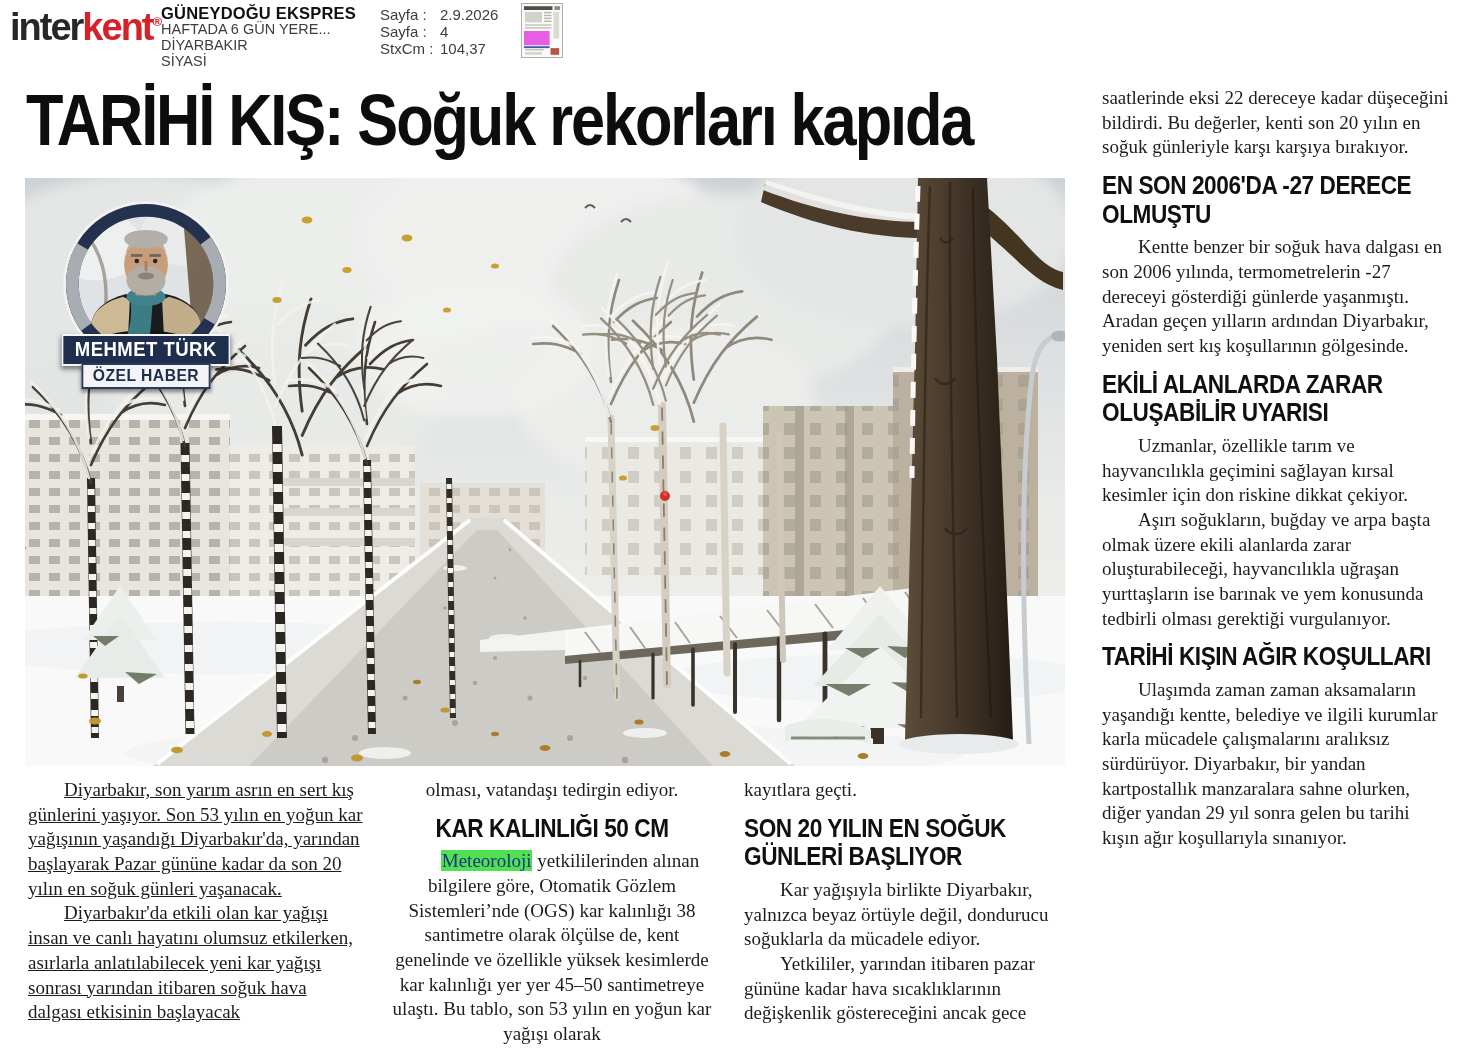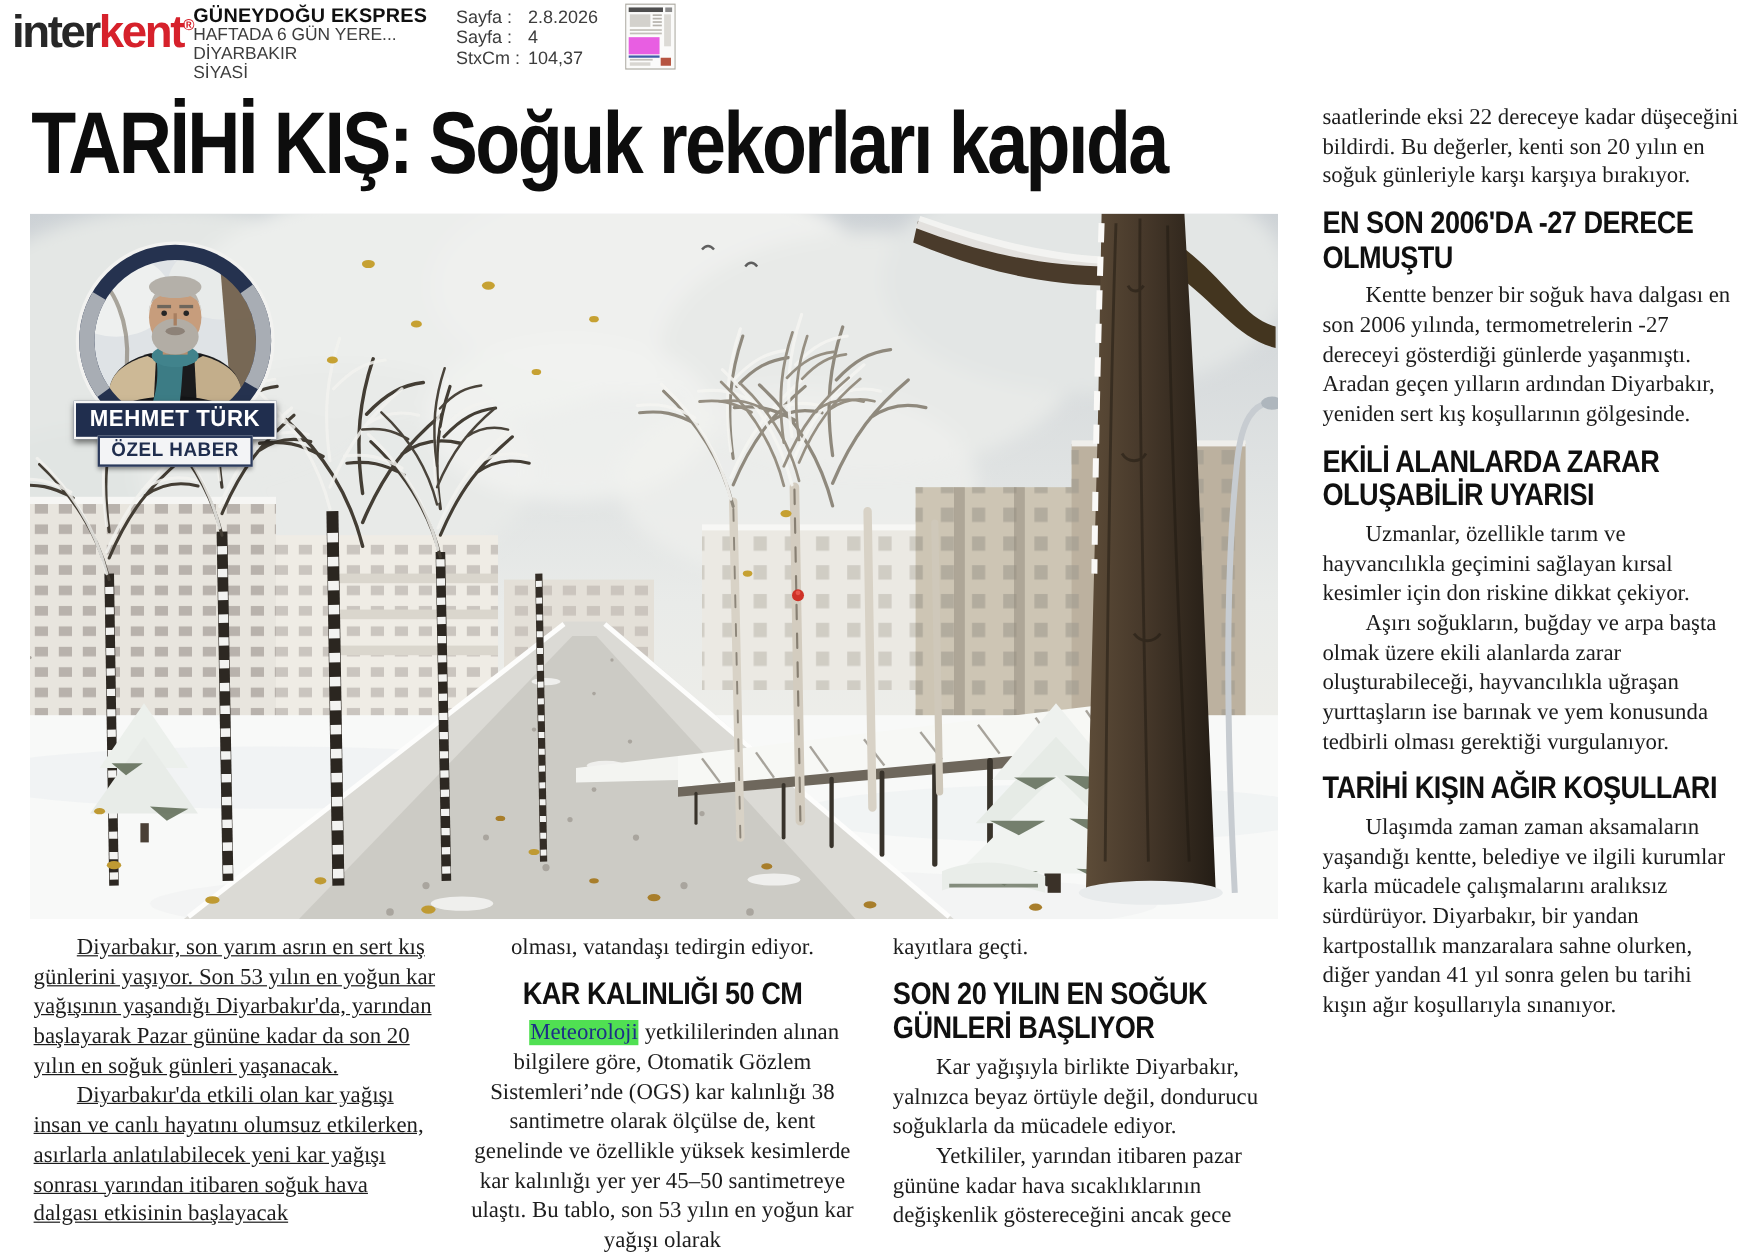--- a/index.html
+++ b/index.html
@@ -65,21 +65,21 @@
   <div class="pubinfo">
     <div class="pubname">GÜNEYDOĞU EKSPRES</div>
     <div>HAFTADA 6 GÜN YERE...</div>
     <div>DİYARBAKIR</div>
     <div>SİYASİ</div>
   </div>
 
   <div class="meta">
     <div class="row">
         <span class="lab">Sayfa :</span>
-        <span>2.8.2026</span>
+        <span>2.9.2026</span>
       </div>
     <div class="row">
         <span class="lab">Sayfa :</span>
         <span>4</span>
       </div>
     <div class="row">
         <span class="lab">StxCm :</span>
         <span>104,37</span>
       </div>
   </div>
@@ -426,16 +426,16 @@
   </div>
 
   <div class="col4">
     <p class="lead">saatlerinde eksi 22 dereceye kadar düşeceğini bildirdi. Bu değerler, kenti son 20 yılın en soğuk günleriyle karşı karşıya bırakıyor.</p>
     <h2 class="sec">EN SON 2006'DA -27 DERECE OLMUŞTU</h2>
     <p>Kentte benzer bir soğuk hava dalgası en son 2006 yılında, termometrelerin -27 dereceyi gösterdiği günlerde yaşanmıştı. Aradan geçen yılların ardından Diyarbakır, yeniden sert kış koşullarının gölgesinde.</p>
     <h2 class="sec">EKİLİ ALANLARDA ZARAR OLUŞABİLİR UYARISI</h2>
     <p>Uzmanlar, özellikle tarım ve hayvancılıkla geçimini sağlayan kırsal kesimler için don riskine dikkat çekiyor.</p>
     <p>Aşırı soğukların, buğday ve arpa başta olmak üzere ekili alanlarda zarar oluşturabileceği, hayvancılıkla uğraşan yurttaşların ise barınak ve yem konusunda tedbirli olması gerektiği vurgulanıyor.</p>
     <h2 class="sec">TARİHİ KIŞIN AĞIR KOŞULLARI</h2>
-    <p>Ulaşımda zaman zaman aksamaların yaşandığı kentte, belediye ve ilgili kurumlar karla mücadele çalışmalarını aralıksız sürdürüyor. Diyarbakır, bir yandan kartpostallık manzaralara sahne olurken, diğer yandan 41 yıl sonra gelen bu tarihi kışın ağır koşullarıyla sınanıyor.</p>
+    <p>Ulaşımda zaman zaman aksamaların yaşandığı kentte, belediye ve ilgili kurumlar karla mücadele çalışmalarını aralıksız sürdürüyor. Diyarbakır, bir yandan kartpostallık manzaralara sahne olurken, diğer yandan 29 yıl sonra gelen bu tarihi kışın ağır koşullarıyla sınanıyor.</p>
   </div>
 
 </div>
 
 </body></html>

